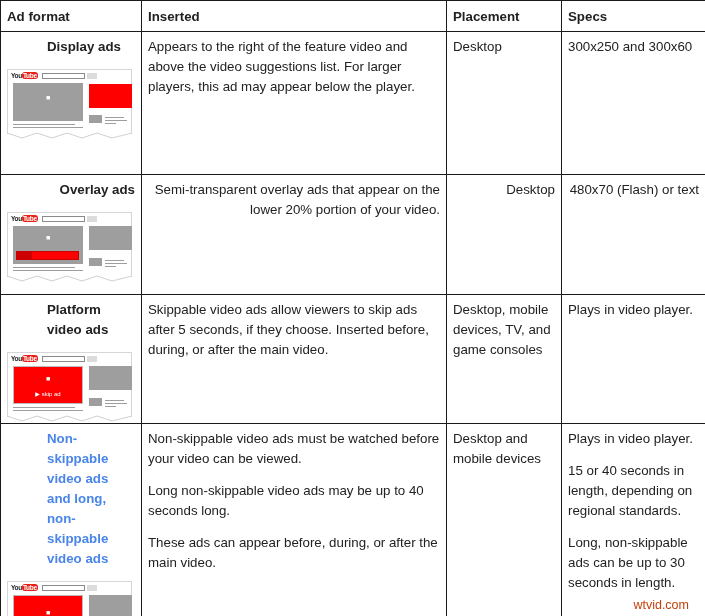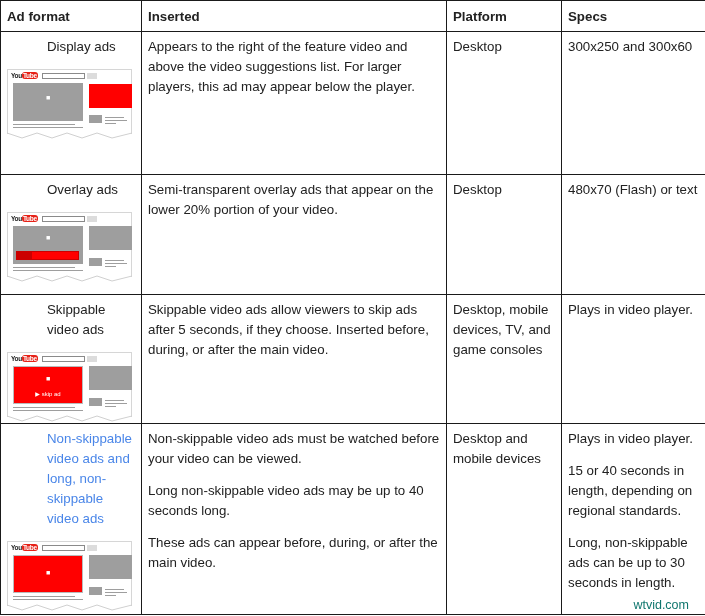--- a/index.html
+++ b/index.html
@@ -43,35 +43,35 @@
     table.ad-table td {
       line-height: 20px;
       padding-top: 5px;
     }
     col.c1 { width: 141px; }
     col.c2 { width: 305px; }
     col.c3 { width: 115px; }
     col.c4 { width: 144px; }
 
     .format-name {
-      font-weight: normal;
+      font-weight: bold;
       display: block;
       padding-left: 40px;
     }
     .format-name.link {
       color: #4a86e8;
       cursor: pointer;
     }
     td p {
       margin: 0 0 12px 0;
     }
     td p:last-child { margin-bottom: 0; }
 
     tr.r1 td { height: 143px; box-sizing: border-box; }
-    tr.r2 td { height: 120px; box-sizing: border-box; }
+    tr.r2 td { height: 120px; box-sizing: border-box; text-align: right; }
     tr.r3 td { height: 129px; box-sizing: border-box; }
     tr.r4 td { height: 191px; box-sizing: border-box; }
 
     
     .thumb {
       position: relative;
       width: 123px;
       height: 64px;
       margin-top: 12px;
       border: 1px solid #d6d6d6;
@@ -189,40 +189,40 @@
       bottom: -6px;
       width: 125px;
       height: 8px;
     }
 
     .watermark {
       position: absolute;
       right: 14px;
       bottom: 4px;
       font-size: 12.5px;
-      color: #0f766e;
+      color: #c2410c;
       background: rgba(255,255,255,0.85);
       padding: 0 2px;
     }
   </style>
 </head>
 <body>
 
 <table class="ad-table">
   <colgroup>
     <col class="c1">
       <col class="c2">
       <col class="c3">
       <col class="c4">
   </colgroup>
   <thead>
     <tr>
       <th>Ad format</th>
       <th>Inserted</th>
-      <th>Platform</th>
+      <th>Placement</th>
       <th>Specs</th>
     </tr>
   </thead>
   <tbody>
 
     <tr class="r1">
       <td>
         <span class="format-name">Display ads</span>
         <div class="thumb">
           <span class="yt-logo"><span>You</span><span class="tube">Tube</span></span>
@@ -281,21 +281,21 @@
         <p>Semi-transparent overlay ads that appear on the lower 20% portion of your video.</p>
       </td>
       <td>Desktop</td>
       <td>
         <p>480x70 (Flash) or text</p>
       </td>
     </tr>
 
     <tr class="r3">
       <td>
-        <span class="format-name">Skippable video ads</span>
+        <span class="format-name">Platform video ads</span>
         <div class="thumb">
           <span class="yt-logo"><span>You</span><span class="tube">Tube</span></span>
           <span class="yt-search"></span>
           <span class="yt-btn"></span>
           <div class="player red">
             <span class="cam" style="top:30%;">■</span>
             <span class="skip">▶ skip ad</span>
           </div>
           <span class="side-box"></span>
           <span class="side-thumb"></span>

